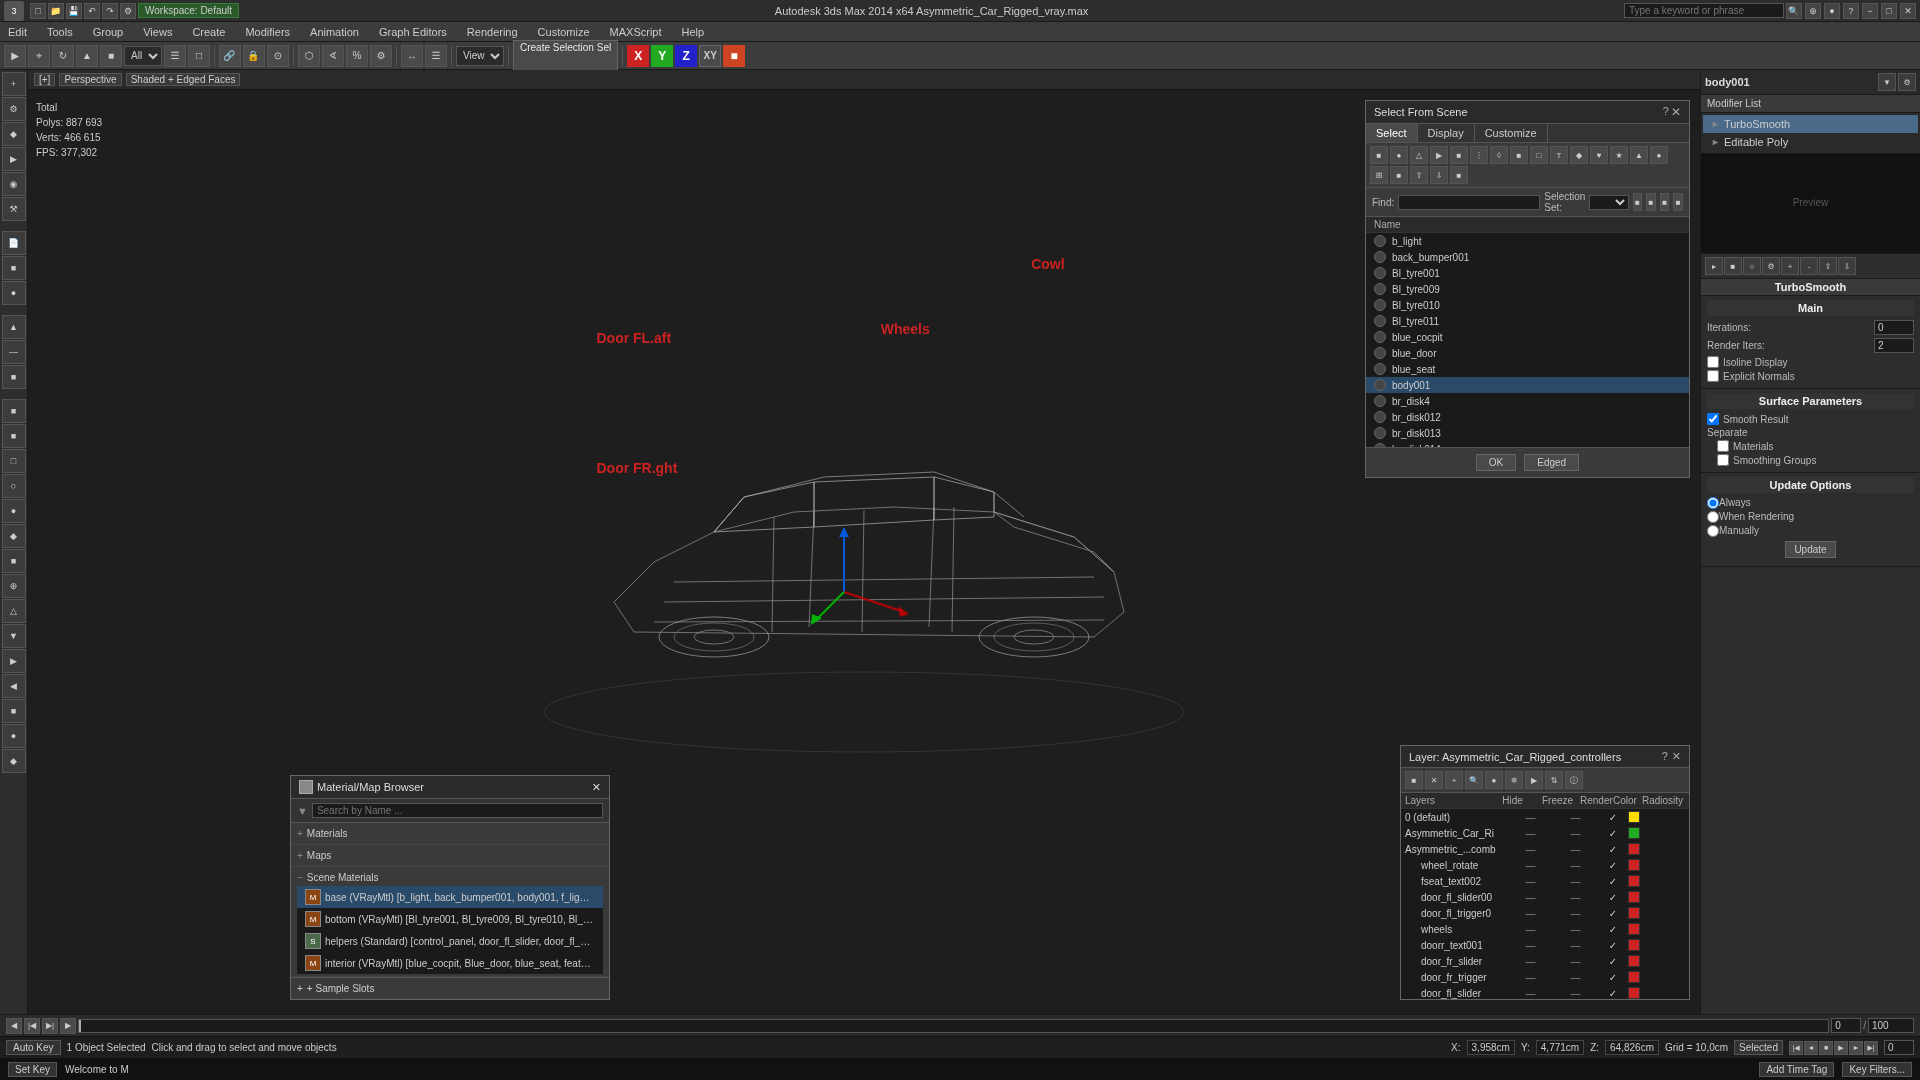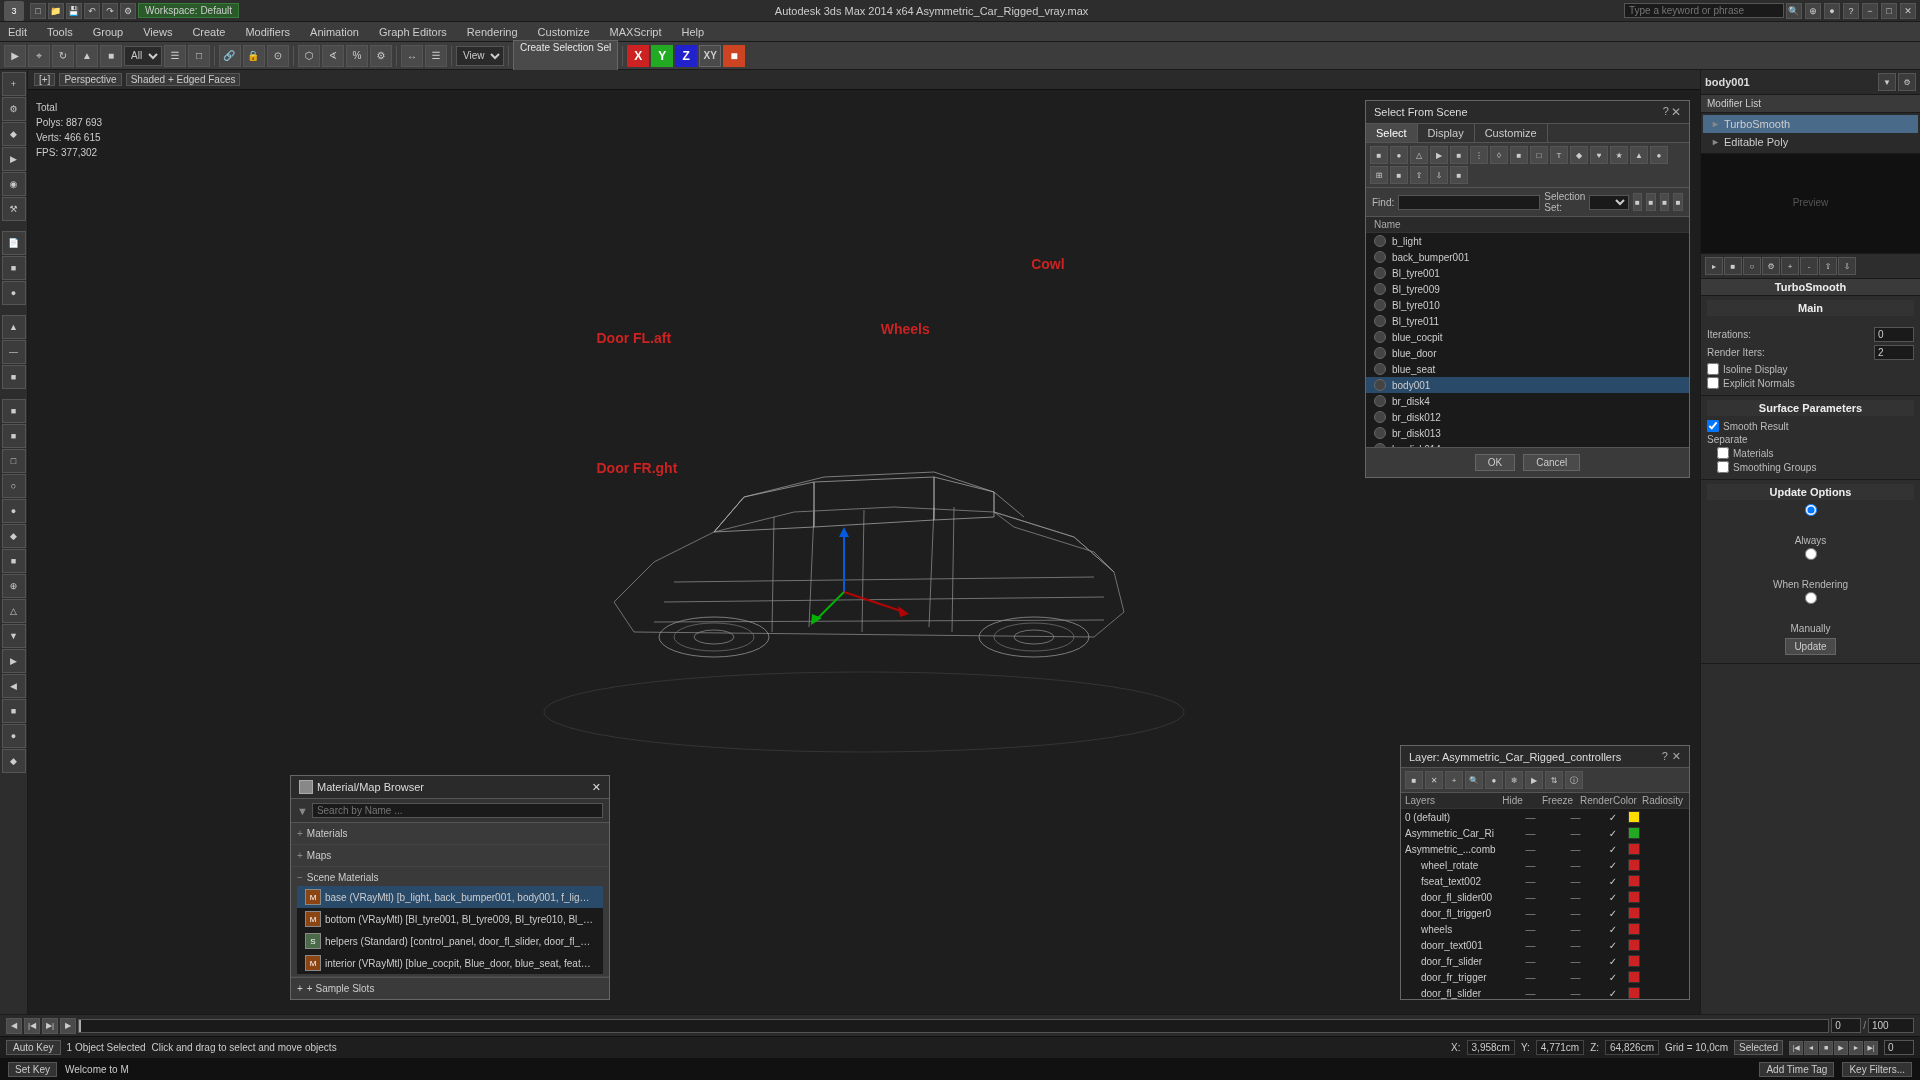--- a/index.html
+++ b/index.html
@@ -48,21 +48,21 @@
     .modifier-item .expand { color: #888; font-size: 9px; }
     .panel-preview { width: 100%; height: 100px; background: #1a1a1a; border-bottom: 1px solid #1a1a1a; }
     .panel-icons-row { display: flex; align-items: center; padding: 3px 4px; gap: 1px; border-bottom: 1px solid #1a1a1a; }
     .panel-icon-btn { width: 18px; height: 18px; background: #3c3c3c; border: 1px solid #555; display: flex; align-items: center; justify-content: center; font-size: 8px; cursor: pointer; color: #ccc; }
     .modifier-section { padding: 4px 6px; border-bottom: 1px solid #1a1a1a; }
     .modifier-field { display: flex; align-items: center; justify-content: space-between; margin-bottom: 3px; font-size: 10px; }
     .modifier-field label { color: #bbb; }
     .modifier-field input[type=text] { width: 50px; background: #1a1a1a; border: 1px solid #555; color: #ccc; font-size: 10px; padding: 1px 3px; }
     .checkbox-row { display: flex; align-items: center; gap: 4px; font-size: 10px; color: #bbb; margin-bottom: 2px; }
     .checkbox-row input[type=checkbox] { width: 12px; height: 12px; }
-    .radio-row { display: flex; align-items: center; gap: 19px; font-size: 10px; color: #bbb; margin-bottom: 2px; flex-direction: column; }
+    .radio-row { display: flex; gap: 0; font-size: 10px; color: #bbb; margin-bottom: 2px; }
     .radio-row input[type=radio] { width: 12px; height: 12px; }
     .update-btn { background: #4a4a4a; border: 1px solid #666; padding: 2px 8px; font-size: 10px; color: #ccc; cursor: pointer; display: block; margin: 4px auto; }
 
     
     #select-scene-dialog { position: absolute; top: 100px; right: 230px; width: 325px; background: #3c3c3c; border: 1px solid #666; z-index: 100; }
     .dialog-title { background: #2a2a2a; padding: 4px 8px; display: flex; align-items: center; justify-content: space-between; font-size: 11px; color: #ddd; border-bottom: 1px solid #555; }
     .dialog-title .close-btn { cursor: pointer; color: #aaa; font-size: 12px; }
     .dialog-tabs { display: flex; background: #333; border-bottom: 1px solid #555; }
     .dialog-tab { padding: 3px 10px; font-size: 11px; color: #ccc; cursor: pointer; border-right: 1px solid #555; }
     .dialog-tab.active { background: #4a4a4a; color: #fff; }
@@ -347,21 +347,21 @@
       <div class="panel-icon-btn">■</div>
       <div class="panel-icon-btn">○</div>
       <div class="panel-icon-btn">⚙</div>
       <div class="panel-icon-btn">+</div>
       <div class="panel-icon-btn">-</div>
       <div class="panel-icon-btn">⇧</div>
       <div class="panel-icon-btn">⇩</div>
     </div>
     <div style="padding:2px 4px;font-size:11px;color:#eee;font-weight:bold;text-align:center;background:#3a3a3a;border-bottom:1px solid #1a1a1a;">TurboSmooth</div>
     <div class="modifier-section">
-      <div class="modifier-section-title" style="font-size:11px;color:#eee;font-weight:bold;text-align:center;background:#333;padding:2px 0;margin-bottom:11px;">Main</div>
+      <div class="modifier-section-title" style="font-size:11px;color:#eee;font-weight:bold;text-align:center;background:#333;padding:2px 0;margin-bottom:4px;">Main</div>
       <div class="modifier-field">
         <label>Iterations:</label>
         <input type="text" style="width: 40px; background: rgb(26, 26, 26); border: 1px solid rgb(85, 85, 85); color: rgb(204, 204, 204); font-size: 10px; padding: 1px 3px;" value="0">
       </div>
       <div class="modifier-field">
         <label>Render Iters:</label>
         <input type="text" style="width: 40px; background: rgb(26, 26, 26); border: 1px solid rgb(85, 85, 85); color: rgb(204, 204, 204); font-size: 10px; padding: 1px 3px;" value="2">
       </div>
       <div class="checkbox-row">
         <input type="checkbox" style="">
@@ -509,21 +509,21 @@
         <span>br_disk013</span>
       </div>
     <div class="list-item-row">
         <div class="item-icon"></div>
         <span>br_disk014</span>
       </div>
 
   </div>
   <div class="dialog-footer">
     <button class="dialog-btn">OK</button>
-    <button class="dialog-btn">Cancel</button>
+    <button class="dialog-btn">Edged</button>
   </div>
 </div>
 
 <div id="layer-dialog">
   <div class="layer-title">
     <span>Layer: Asymmetric_Car_Rigged_controllers</span>
     <div style="display:flex;gap:4px;">
       <span style="cursor:pointer;color:#aaa;">?</span>
       <span style="cursor:pointer;color:#aaa;">✕</span>
     </div>

